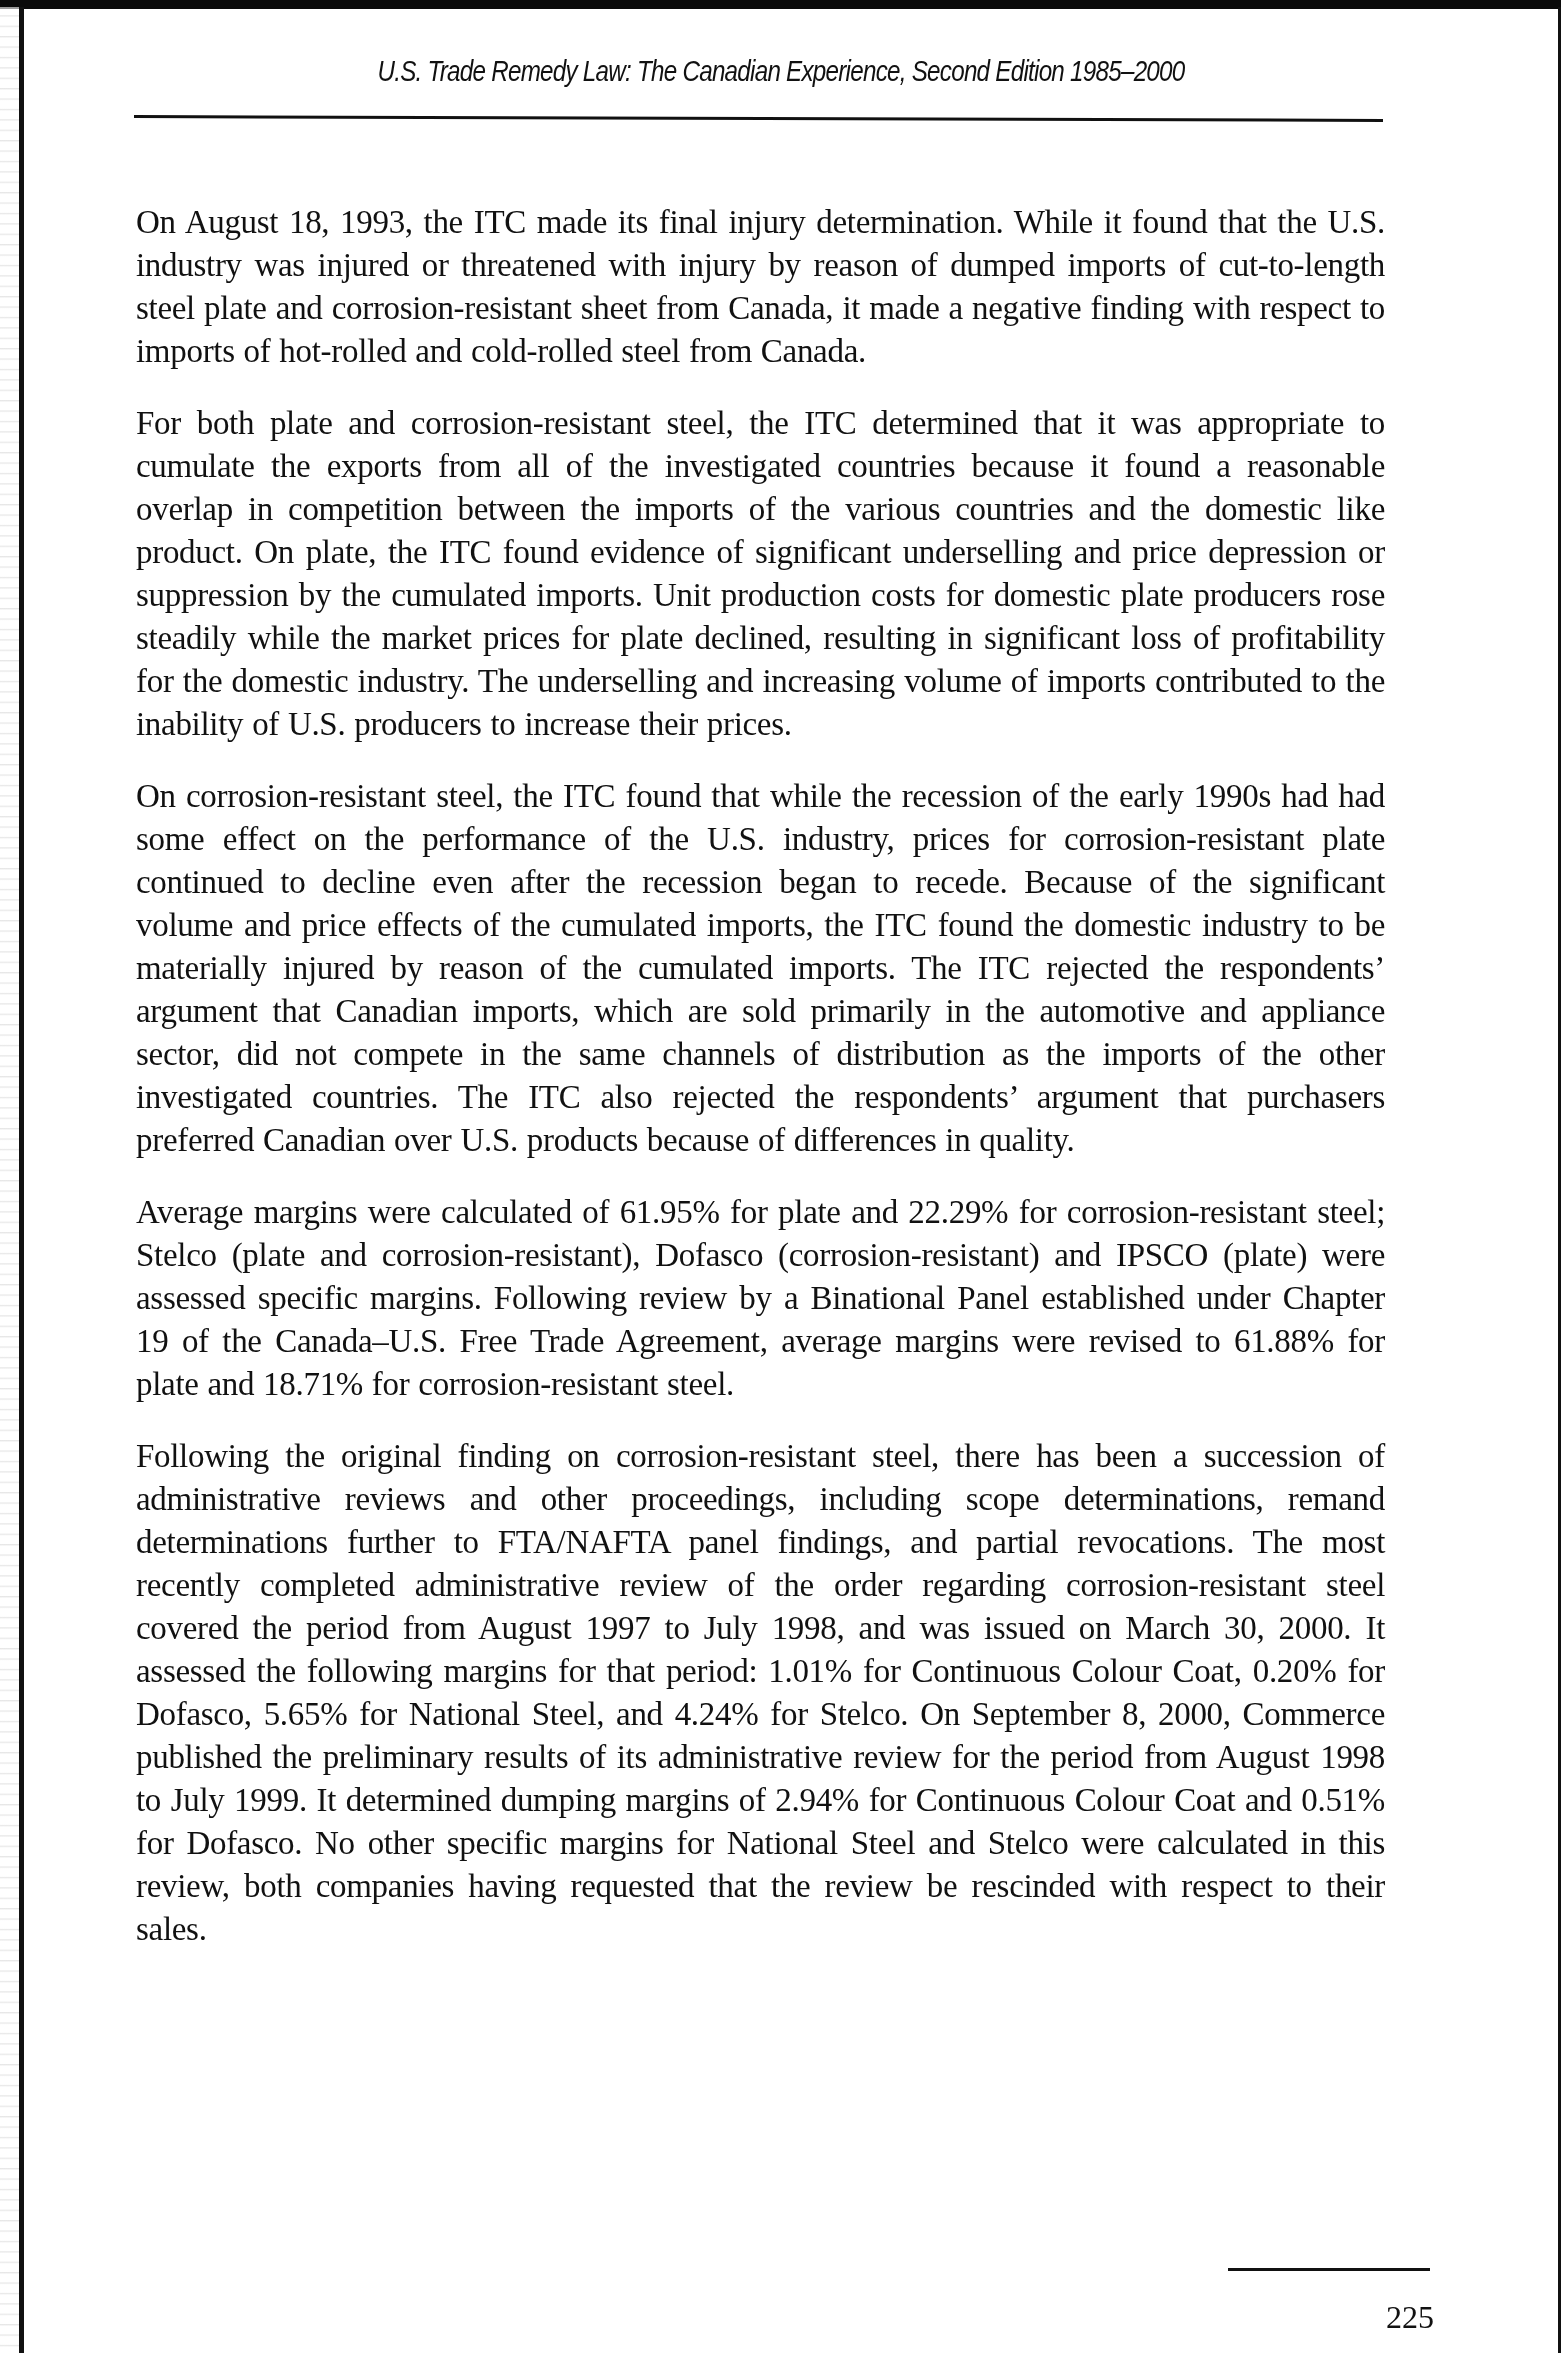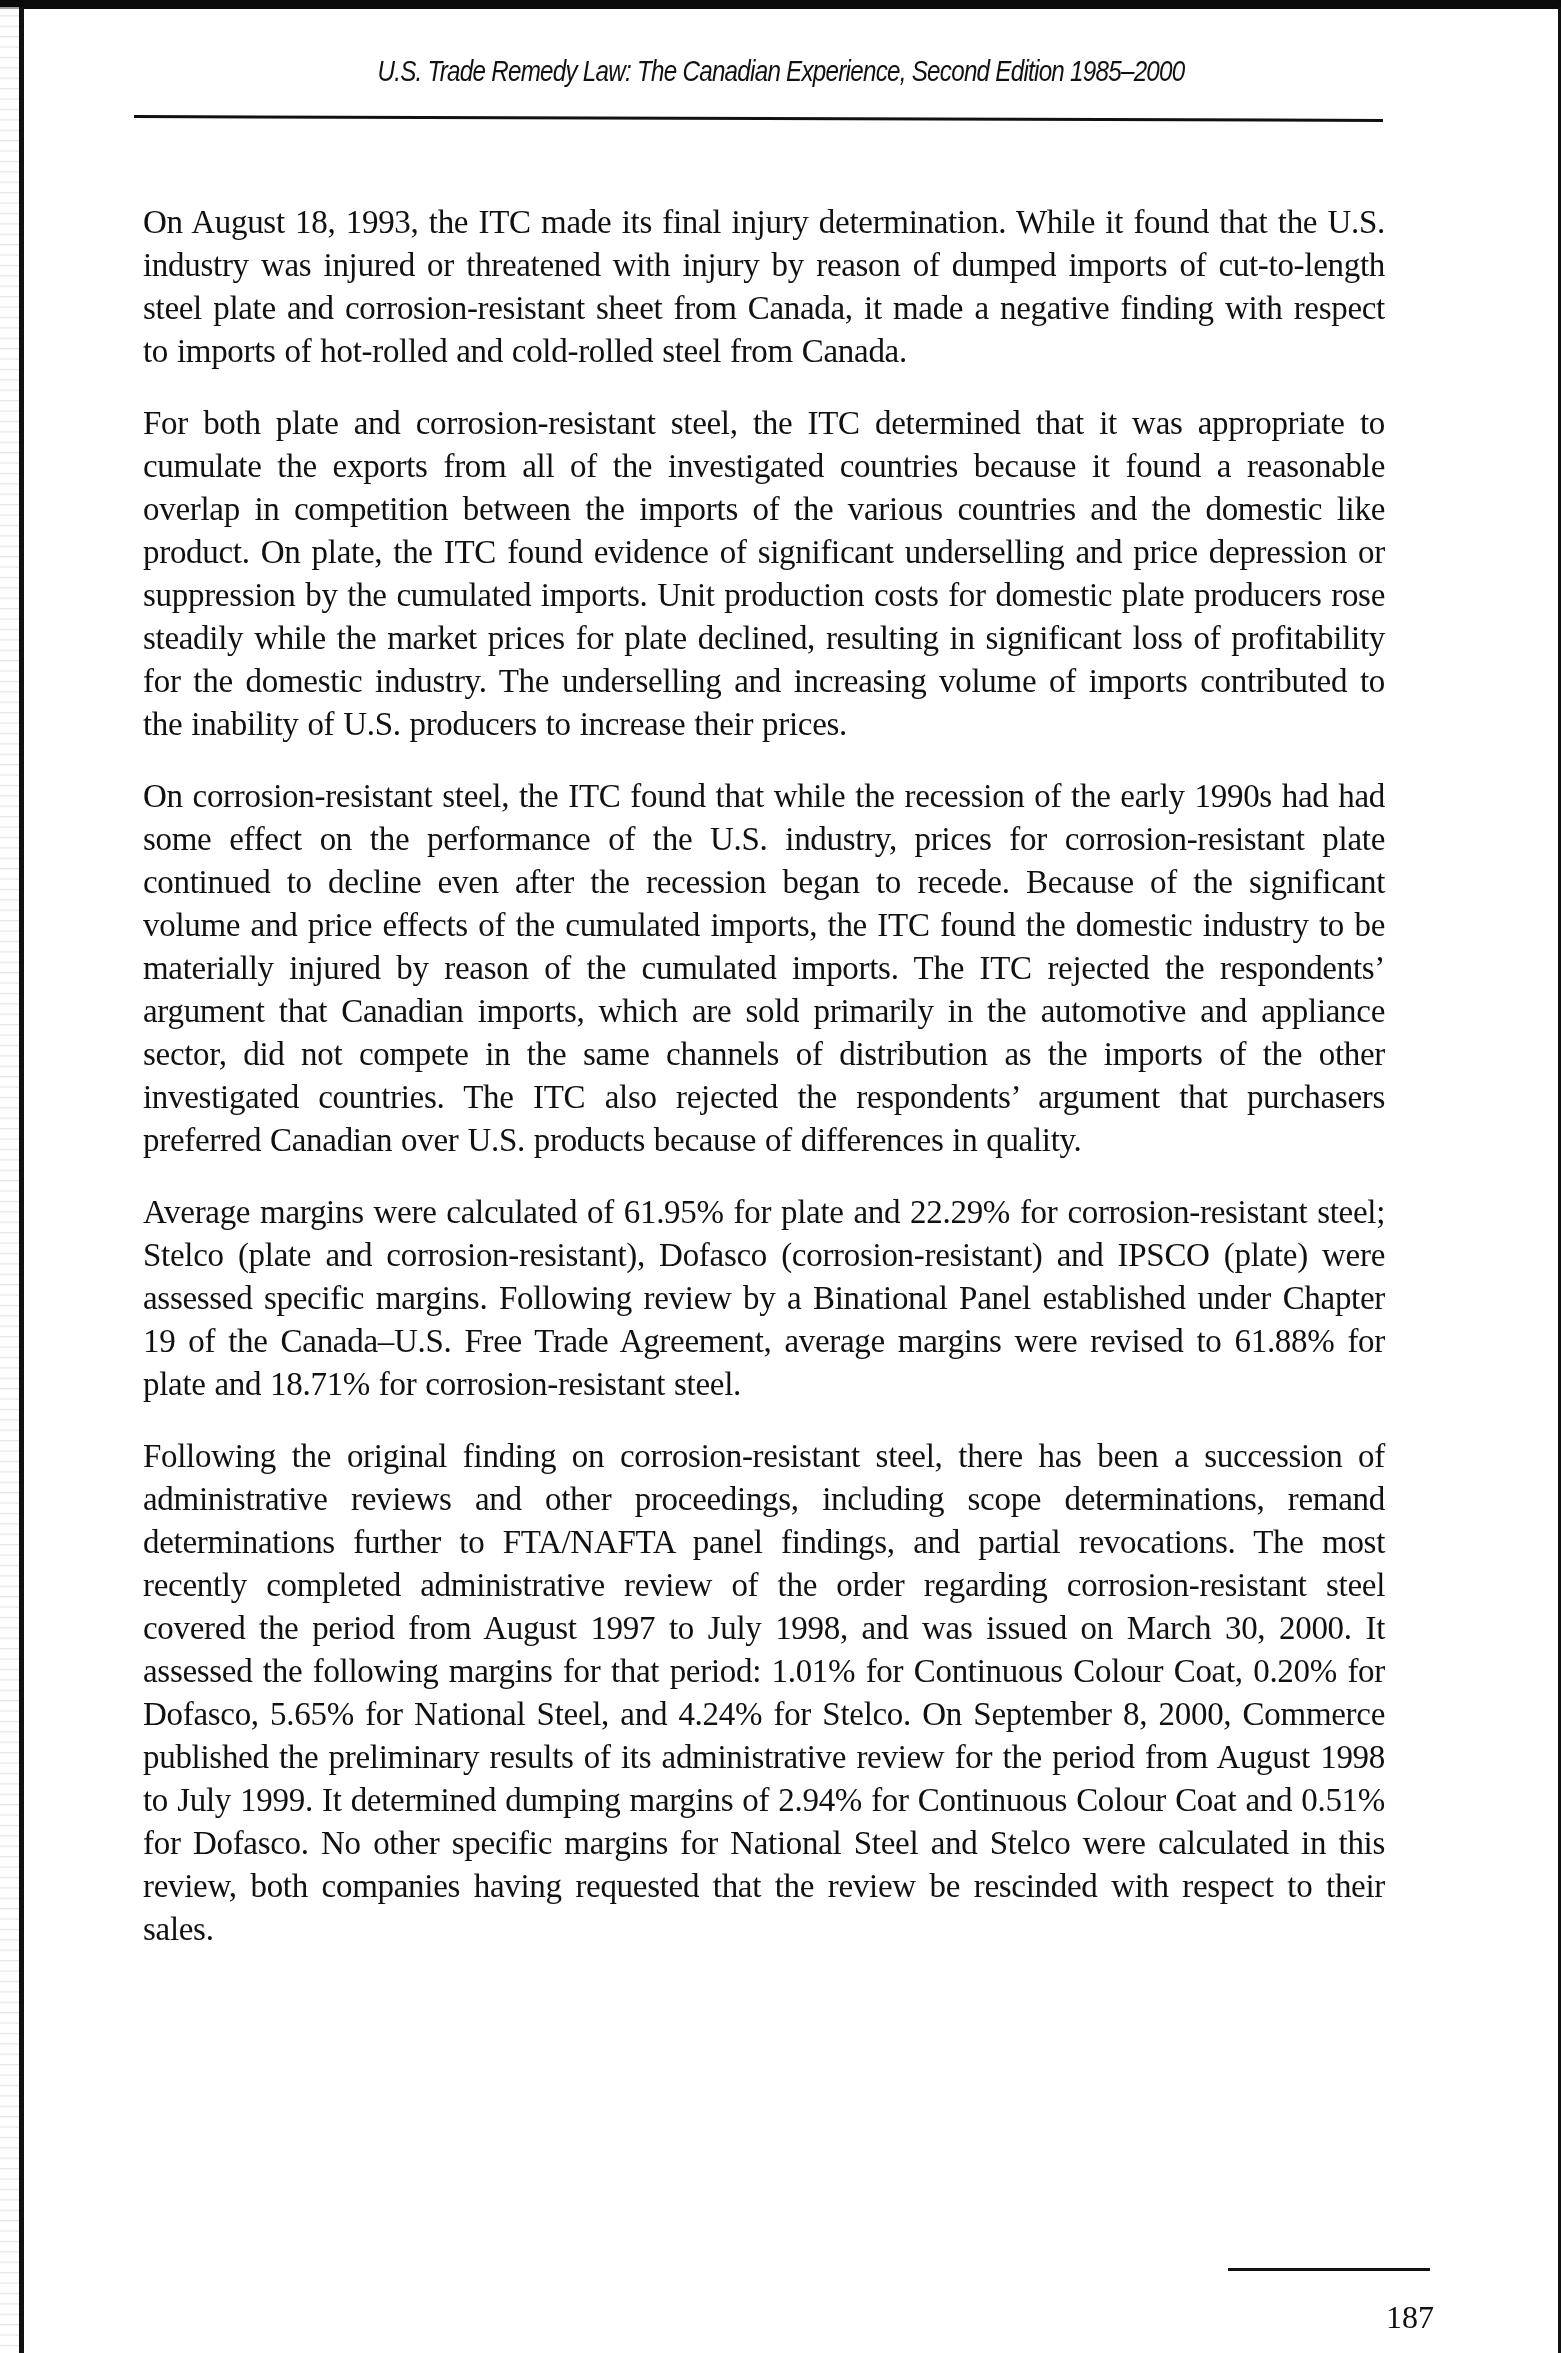--- a/index.html
+++ b/index.html
@@ -60,21 +60,21 @@
       background: #111111;
       transform: rotate(0.18deg);
       transform-origin: left center;
     }
     .body-text {
       position: absolute;
       left: 136px; top: 201px;
       width: 1249px;
     }
     .para {
-      margin: 0 0 29px 7px;
+      margin: 0 0 29px 0;
       font-size: 33px;
       line-height: 43px;
       text-align: justify;
       text-align-last: left;
       hyphens: manual;
       letter-spacing: -0.3px;
       word-spacing: 0.9px;
     }
     .footer-rule {
       position: absolute;
@@ -104,14 +104,14 @@
 
 <div class="body-text">
   <p class="para">On August 18, 1993, the ITC made its final injury determination. While it found that the U.S. industry was injured or threatened with injury by reason of dumped imports of cut-to-length steel plate and corrosion-resistant sheet from Canada, it made a negative finding with respect to imports of hot-rolled and cold-rolled steel from Canada.</p>
   <p class="para">For both plate and corrosion-resistant steel, the ITC determined that it was appro­priate to cumulate the exports from all of the investigated countries because it found a reasonable overlap in competition between the imports of the various countries and the domestic like product. On plate, the ITC found evidence of significant underselling and price depression or suppression by the cumulated imports. Unit production costs for domestic plate producers rose steadily while the market prices for plate declined, resulting in significant loss of profitability for the domestic industry. The underselling and increasing volume of imports contributed to the inability of U.S. producers to increase their prices.</p>
   <p class="para">On corrosion-resistant steel, the ITC found that while the recession of the early 1990s had had some effect on the performance of the U.S. industry, prices for corro­sion-resistant plate continued to decline even after the recession began to recede. Because of the significant volume and price effects of the cumulated imports, the ITC found the domestic industry to be materially injured by reason of the cumu­lated imports. The ITC rejected the respondents’ argument that Canadian imports, which are sold primarily in the automotive and appliance sector, did not compete in the same channels of distribution as the imports of the other investigated coun­tries. The ITC also rejected the respondents’ argument that purchasers preferred Canadian over U.S. products because of differences in quality.</p>
   <p class="para">Average margins were calculated of 61.95% for plate and 22.29% for corrosion-resistant steel; Stelco (plate and corrosion-resistant), Dofasco (corrosion-resistant) and IPSCO (plate) were assessed specific margins. Following review by a Binational Panel established under Chapter 19 of the Canada–U.S. Free Trade Agreement, average margins were revised to 61.88% for plate and 18.71% for corrosion-resistant steel.</p>
   <p class="para">Following the original finding on corrosion-resistant steel, there has been a succession of administrative reviews and other proceedings, including scope determinations, remand determinations further to FTA/NAFTA panel findings, and partial revocations. The most recently completed administrative review of the order regarding corrosion-resistant steel covered the period from August 1997 to July 1998, and was issued on March 30, 2000. It assessed the following margins for that period: 1.01% for Continuous Colour Coat, 0.20% for Dofasco, 5.65% for National Steel, and 4.24% for Stelco. On September 8, 2000, Commerce published the preliminary results of its administrative review for the period from August 1998 to July 1999. It determined dumping margins of 2.94% for Continuous Colour Coat and 0.51% for Dofasco. No other specific margins for National Steel and Stelco were calculated in this review, both companies having requested that the review be rescinded with respect to their sales.</p>
 </div>
 
 <div class="footer-rule"></div>
-<div class="page-number">187</div>
+<div class="page-number">225</div>
 
 
 </body></html>

